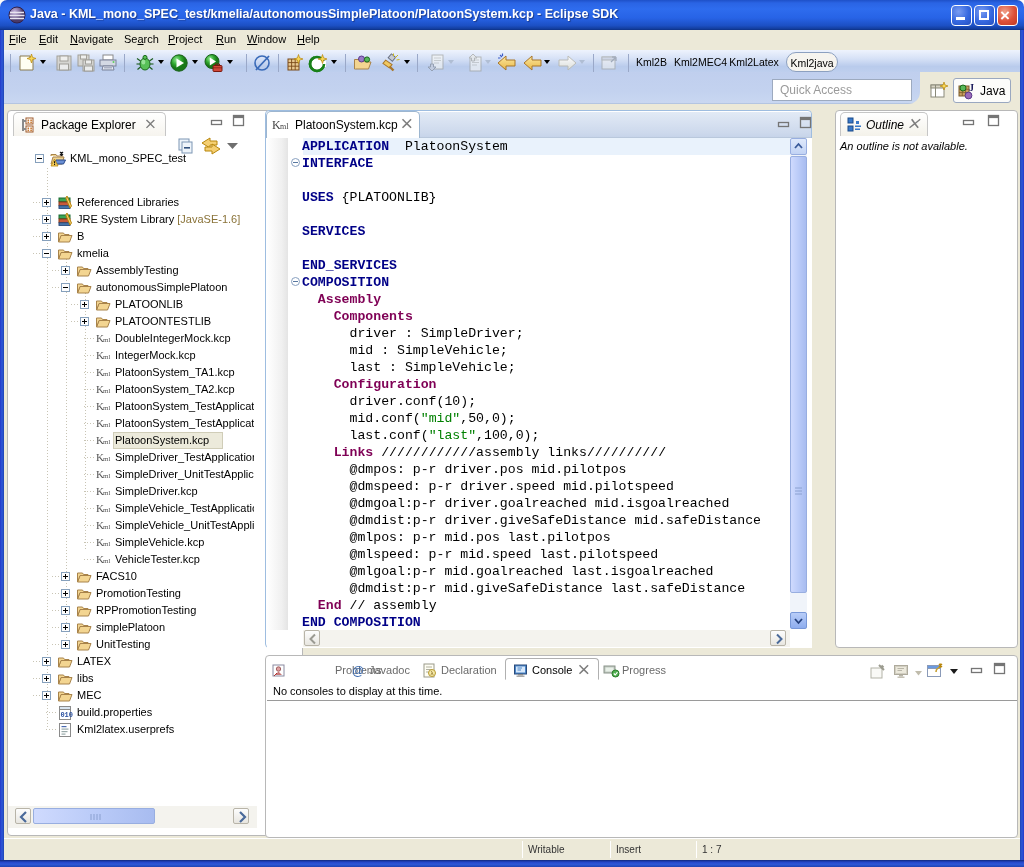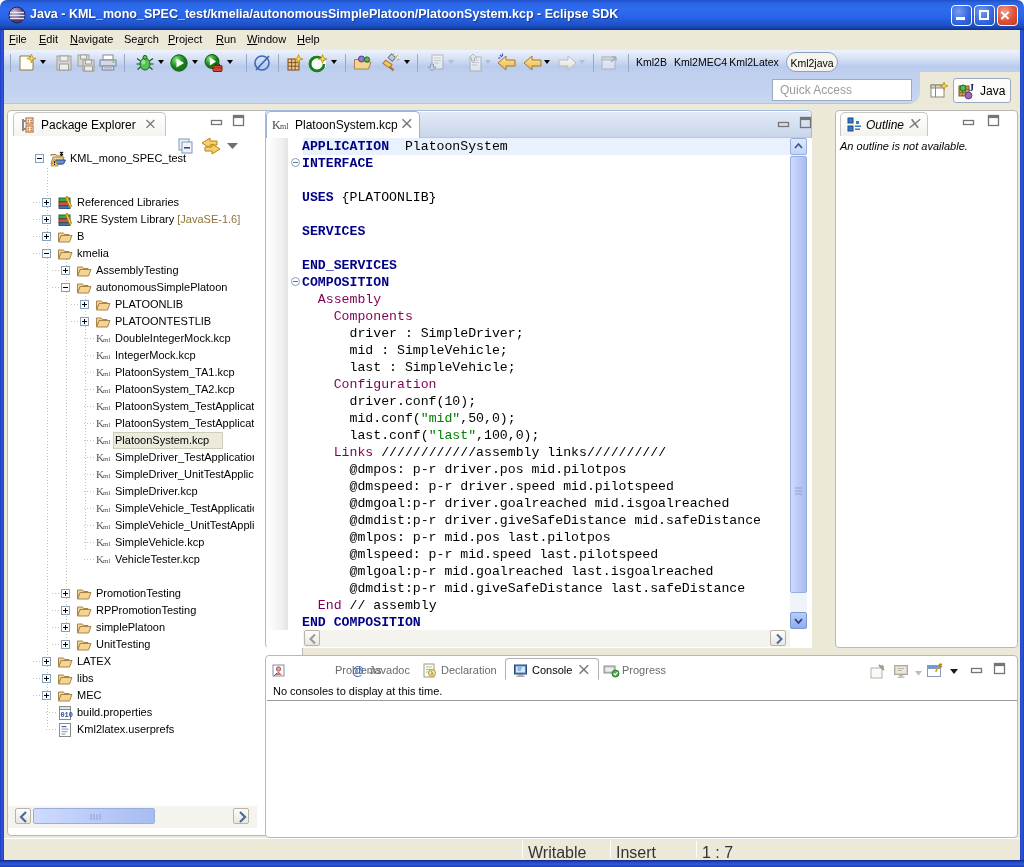--- a/index.html
+++ b/index.html
@@ -54,36 +54,36 @@
 .pm { position:absolute; top:4px; width:9px; height:9px; background:#fdfdfd; border:1px solid #86a0bc; }
 .pm:before, .pm.minus:before { content:""; position:absolute; left:1px; top:3px; width:5px; height:1px; background:#000; }
 .pm.plus:after { content:""; position:absolute; left:3px; top:1px; width:1px; height:5px; background:#000; }
 .ticon16 { position:absolute; top:0px; width:16px; height:16px; }
 
 
 #ed-content { position:absolute; left:1px; top:27px; width:545px; height:510px; background:#fff; overflow:hidden; }
 #ed-ruler { position:absolute; left:0; top:0; width:21px; height:492px; background:linear-gradient(90deg,#ffffff,#f0f0f0 70%,#e4e4e4); }
 #ed-code { position:absolute; left:35px; top:0px; width:468px; font-family:"Liberation Mono", monospace; font-size:13.2px; line-height:17px; white-space:pre; color:#000; }
 .kw { color:#000087; font-weight:bold; }
-.kw2 { color:#7f0055; font-weight:normal; }
+.kw2 { color:#7f0055; font-weight:bold; }
 .str { color:#008000; }
 #cur-line { position:absolute; left:36px; top:0; width:487px; height:17px; background:#e9f2fc; }
 .fold { position:absolute; left:24px; width:9px; height:9px; border:1px solid #88a0c0; border-radius:50%; background:#fff; }
 .fold:before { content:""; position:absolute; left:1px; top:3px; width:5px; height:1px; background:#5878a0; }
 
 
 .sb-btn { position:absolute; background:linear-gradient(180deg,#fdfdfd,#e8e6e0); border:1px solid #b8b4a8; border-radius:2px; }
 .sb-thumb { background:linear-gradient(90deg,#cfdafe,#bacbf8 50%,#a8bcf0); border:1px solid #98aee0; border-radius:2px; }
 
 
 .ctab { position:absolute; top:8px; font-size:11px; color:#6a6a6a; }
 .ctab.active { top:2px; height:22px; background:#fff; border:1px solid #b0b0b0; border-bottom-color:#fff; border-radius:4px 4px 0 0; color:#000; }
 
 
-#statusbar { left:4px; top:838px; width:1016px; height:22px; background:#ece9d8; border-top:1px solid #fff; font-size:16px; color:#333; }
+#statusbar { left:4px; top:838px; width:1016px; height:22px; background:#ece9d8; border-top:1px solid #fff; font-size:10px; color:#333; }
 .st-sep { position:absolute; top:2px; width:1px; height:17px; background:#c0bcaa; border-right:1px solid #fff; }
 </style>
 </head>
 <body>
 <div class="abs" style="left:0;top:0;width:10px;height:10px;background:#fcfcfa;"></div>
 <div class="abs" style="left:1014px;top:0;width:10px;height:10px;background:#fcfcfa;"></div>
 <div class="abs" id="titlebar">
   <svg style="position:absolute;left:8px;top:6px;" width="18" height="18">
       <defs>
         <radialGradient id="ec" cx="0.35" cy="0.3">
@@ -530,20 +530,29 @@
       </svg>
       <span class="lbl" style="left:107px;">SimpleVehicle.kcp</span>
     </div>
     <div class="trow" style="left:0;top:440px;width:246px;">
       <span style="position:absolute;left:76px;top:8px;width:11px;height:1px;background-image:linear-gradient(90deg,#c8c4b4 1px,transparent 1px);background-size:3px 1px;"></span>
       <svg class="ticon16" style="left:87px;top:1px;" width="16" height="16">
         <text x="1" y="11" font-family="Liberation Serif" font-size="11" fill="#555">K</text>
         <text x="8" y="11" font-family="Liberation Serif" font-size="7" fill="#555">ml</text>
       </svg>
       <span class="lbl" style="left:107px;">VehicleTester.kcp</span>
+    </div>
+    <div class="trow" style="left:0;top:457px;width:246px;">
+      <span style="position:absolute;left:44px;top:8px;width:8px;height:1px;background-image:linear-gradient(90deg,#c8c4b4 1px,transparent 1px);background-size:3px 1px;"></span>
+      <span class="pm plus" style="left:53px;"></span>
+      <svg class="ticon16" style="left:68px;top:1px;" width="16" height="16">
+        <path d="M1.5 13 L4 6.5 L15 6.5 L12.5 13 Z" fill="#f3d591" stroke="#a8834a"></path>
+        <path d="M1.5 13 L1.5 4 L6.5 4 L7.5 5.5 L12 5.5 L12 6.5 L4 6.5 Z" fill="#f3d591" stroke="#a8834a"></path>
+      </svg>
+      <span class="lbl" style="left:88px;">FACS10</span>
     </div>
     <div class="trow" style="left:0;top:474px;width:246px;">
       <span style="position:absolute;left:44px;top:8px;width:8px;height:1px;background-image:linear-gradient(90deg,#c8c4b4 1px,transparent 1px);background-size:3px 1px;"></span>
       <span class="pm plus" style="left:53px;"></span>
       <svg class="ticon16" style="left:68px;top:1px;" width="16" height="16">
         <path d="M1.5 13 L4 6.5 L15 6.5 L12.5 13 Z" fill="#f3d591" stroke="#a8834a"></path>
         <path d="M1.5 13 L1.5 4 L6.5 4 L7.5 5.5 L12 5.5 L12 6.5 L4 6.5 Z" fill="#f3d591" stroke="#a8834a"></path>
       </svg>
       <span class="lbl" style="left:88px;">PromotionTesting</span>
     </div>

